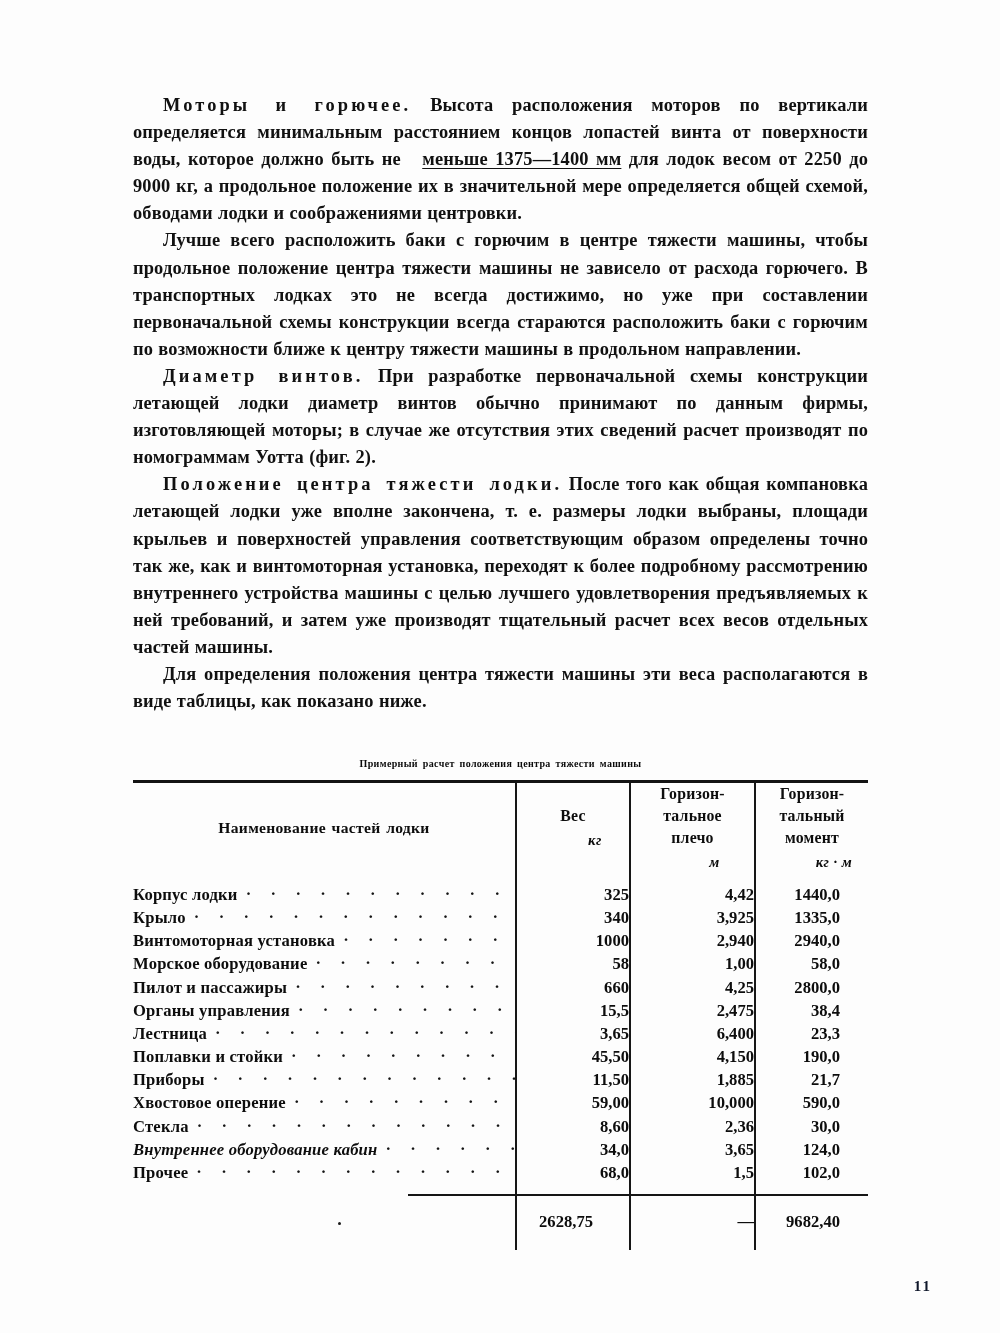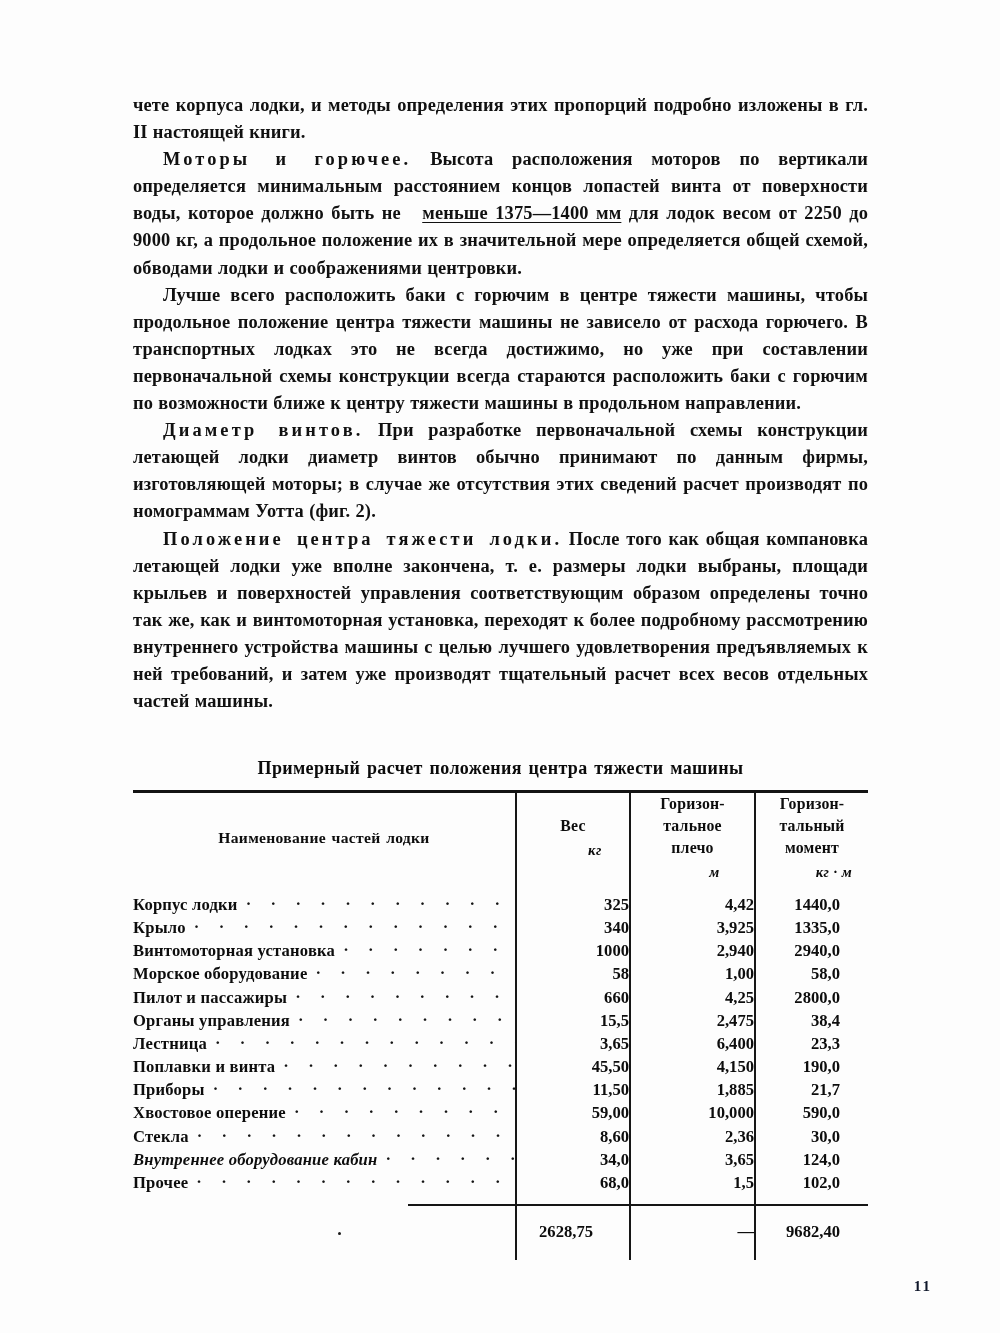--- a/index.html
+++ b/index.html
@@ -69,21 +69,21 @@
   
   .table-wrap {
     position: absolute;
     left: 133px;
     top: 758px;
     width: 735px;
   }
 
   .tbl-caption {
     text-align: center;
-    font-size: 18px;
+    font-size: 10px;
     font-weight: 700;
     letter-spacing: 0.35px;
     word-spacing: 2px;
     margin: 0 0 11px 0;
     color: #0b0b0b;
   }
 
   table.calc {
     border-collapse: collapse;
     width: 735px;
@@ -215,30 +215,30 @@
     color: #0f172a;
   }
 </style>
 </head>
 <body>
 
 <div class="page">
 
   <div class="content">
 
-    <p class="para">чете корпуса лодки, и методы определения этих пропорций подробно изложены в гл. II настоящей книги.</p>
 
     <p class="para indent"><span class="sp">Моторы и горючее.</span><span> Высота расположения моторов по вертикали определяется минимальным расстоянием концов лопастей винта от поверхности воды, которое должно быть не </span><span class="ul">меньше 1375—1400 мм</span><span> для лодок весом от 2250 до 9000 кг, а продольное положение их в значительной мере определяется общей схемой, обводами лодки и соображениями центровки.</span></p>
 
     <p class="para indent">Лучше всего расположить баки с горючим в центре тяжести машины, чтобы продольное положение центра тяжести машины не зависело от расхода горючего. В транспортных лодках это не всегда достижимо, но уже при составлении первоначальной схемы конструкции всегда стараются расположить баки с горючим по возможности ближе к центру тяжести машины в продольном направлении.</p>
 
     <p class="para indent"><span class="sp">Диаметр винтов.</span><span> При разработке первоначальной схемы конструкции летающей лодки диаметр винтов обычно принимают по данным фирмы, изготовляющей моторы; в случае же отсутствия этих сведений расчет производят по номограммам Уотта (фиг. 2).</span></p>
 
     <p class="para indent"><span class="sp">Положение центра тяжести лодки.</span><span> После того как общая компановка летающей лодки уже вполне закончена, т. е. размеры лодки выбраны, площади крыльев и поверхностей управления соответствующим образом определены точно так же, как и винтомоторная установка, переходят к более подробному рассмотрению внутреннего устройства машины с целью лучшего удовлетворения предъявляемых к ней требований, и затем уже производят тщательный расчет всех весов отдельных частей машины.</span></p>
 
+    <p class="para indent">Для определения положения центра тяжести машины эти веса располагаются в виде таблицы, как показано ниже.</p>
 
   </div>
 
   <div class="table-wrap">
 
     <div class="tbl-caption">Примерный расчет положения центра тяжести машины</div>
 
     <table class="calc">
       <colgroup>
         <col class="c-name">
@@ -346,21 +346,21 @@
                 <span class="leader-dots">· · · · · · · · · · · · · · · · · · · · · · · · · · · · · · · · · · · ·</span>
               </span>
             </td>
             <td class="num ">3,65</td>
             <td class="num arm">6,400</td>
             <td class="num mom">23,3</td>
           </tr>
           <tr>
             <td class="name">
               <span class="leader-row">
-                <span class="leader-label">Поплавки и винта</span>
+                <span class="leader-label">Поплавки и стойки</span>
                 <span class="leader-dots">· · · · · · · · · · · · · · · · · · · · · · · · · · · · · · · · · · · ·</span>
               </span>
             </td>
             <td class="num ">45,50</td>
             <td class="num arm">4,150</td>
             <td class="num mom">190,0</td>
           </tr>
           <tr>
             <td class="name">
               <span class="leader-row">

